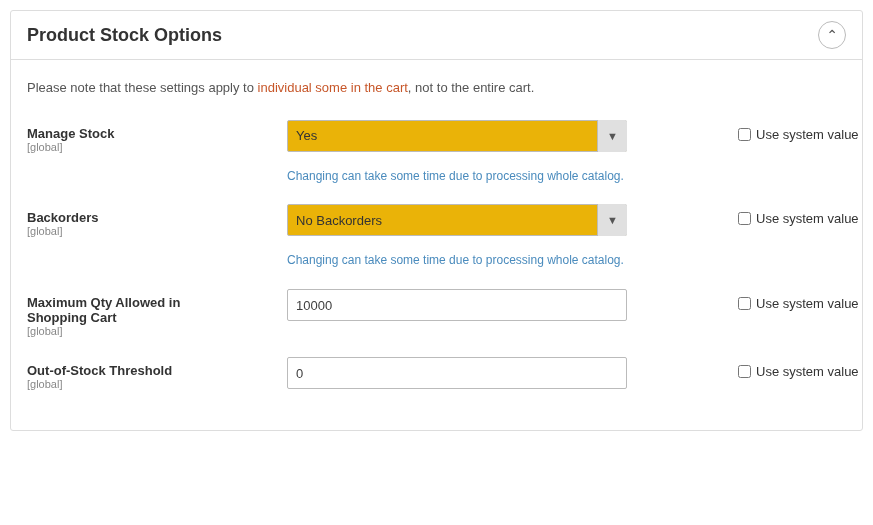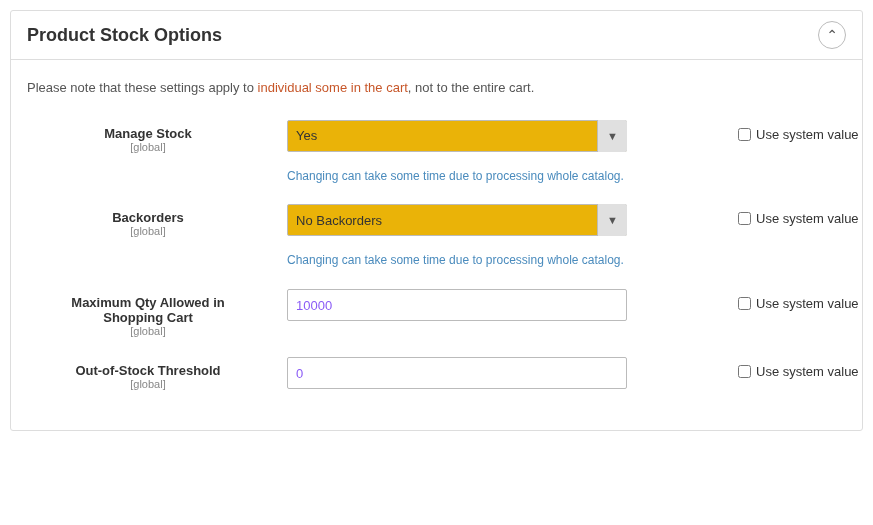--- a/index.html
+++ b/index.html
@@ -68,21 +68,21 @@
     }
 
     .form-row {
       display: flex;
       align-items: flex-start;
       margin-bottom: 20px;
     }
 
     .label-col {
       width: 260px;
-      text-align: center;
+      text-align: left;
       padding-right: 18px;
       padding-top: 6px;
       flex-shrink: 0;
     }
 
     .label-col .field-label {
       font-weight: bold;
       font-size: 13px;
       color: #333;
       display: block;
@@ -144,21 +144,21 @@
       max-width: 340px;
     }
 
     .text-input {
       width: 340px;
       height: 32px;
       border: 1px solid #bbb;
       border-radius: 2px;
       padding: 0 8px;
       font-size: 13px;
-      color: #8b5cf6;
+      color: #404040;
     }
 
     .system-value-col {
       padding-left: 14px;
       padding-top: 6px;
       display: flex;
       align-items: flex-start;
       gap: 6px;
       white-space: nowrap;
     }

